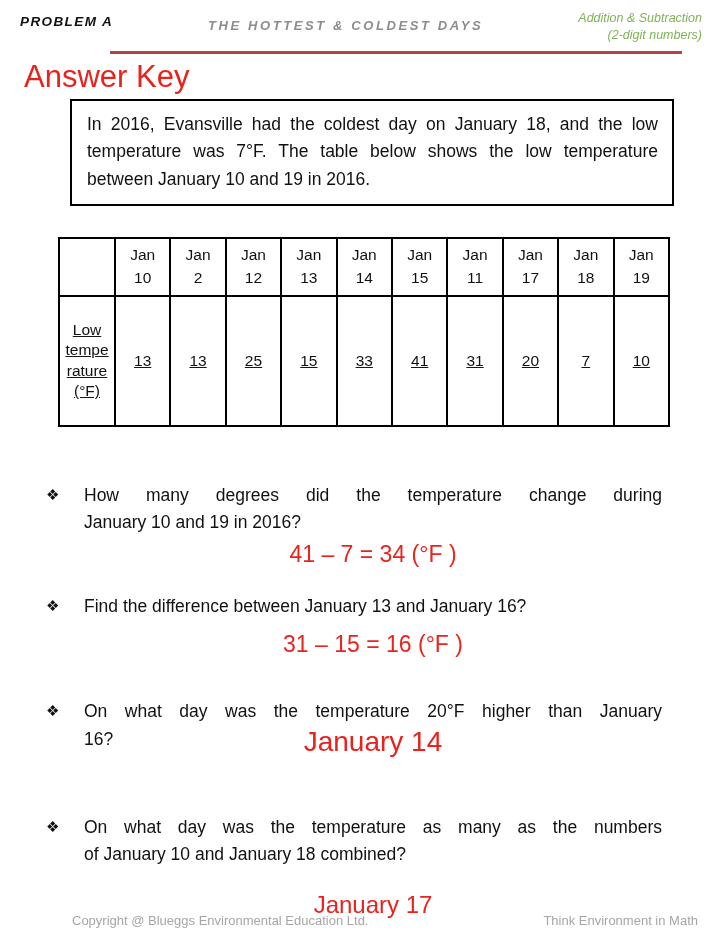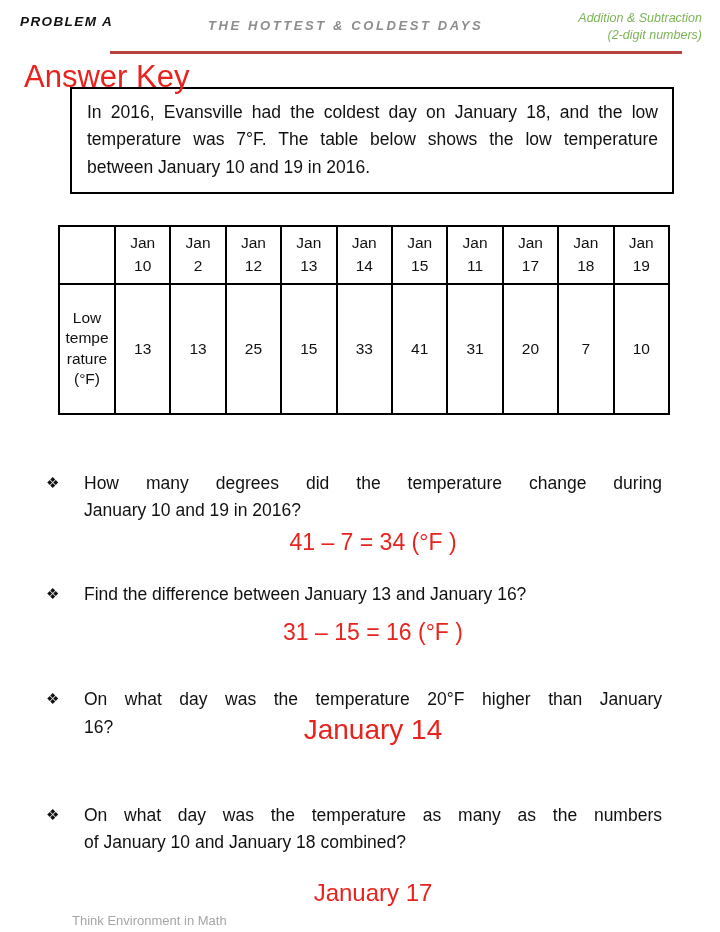--- a/index.html
+++ b/index.html
@@ -30,21 +30,21 @@
     text-align: right; color: #7db356;
     font-size: 12.5px; line-height: 17px; white-space: nowrap;
   }
   .header-rule {
     height: 3px; background: #b8423f;
     margin: 7px 38px 0 110px;
   }
   
   .answer-key {
     position: relative; z-index: 2;
-    margin: 7px 0 4px 24px;
+    margin: 7px 0 16px 24px;
     font-size: 31px; color: #e8231e; line-height: 1.0;
   }
   
   .intro-box {
     position: relative; z-index: 1;
     margin: -9px 46px 0 70px;
     border: 2px solid #000;
     padding: 10px 14px 11px 15px;
     background: transparent;
   }
@@ -57,21 +57,21 @@
     margin: 31px 0 0 58px;
     border-collapse: collapse; table-layout: fixed;
     width: 612px;
   }
   table.temp-table th, table.temp-table td {
     border: 2px solid #000;
     text-align: center; vertical-align: middle;
     font-weight: normal; font-size: 15.5px; color: #111;
   }
   tr.head-row { height: 58px; }
-  tr.data-row { height: 130px; }
+  tr.data-row { height: 130px; text-decoration: underline; }
   th.corner { width: 56px; }
   th.col-head span { display: block; line-height: 1.45; }
   th.row-head {
     font-size: 15px; line-height: 1.32;
     padding: 2px 4px; overflow-wrap: anywhere;
   }
   
   .questions { margin: 55px 58px 0 46px; }
   .qa-block { position: relative; }
   .q-row { display: flex; }
@@ -221,14 +221,15 @@
         <span class="qline fill">On what day was the temperature as many as the numbers</span>
         <span class="qline">of January 10 and January 18 combined?</span>
         <div class="answer">January 17</div>
       </div>
     </div>
   </div>
 
 </div>
 
 <div class="footer">
+  <span>Copyright @ Blueggs Environmental Education Ltd.</span>
   <span>Think Environment in Math</span>
 </div>
 
 </body></html>

